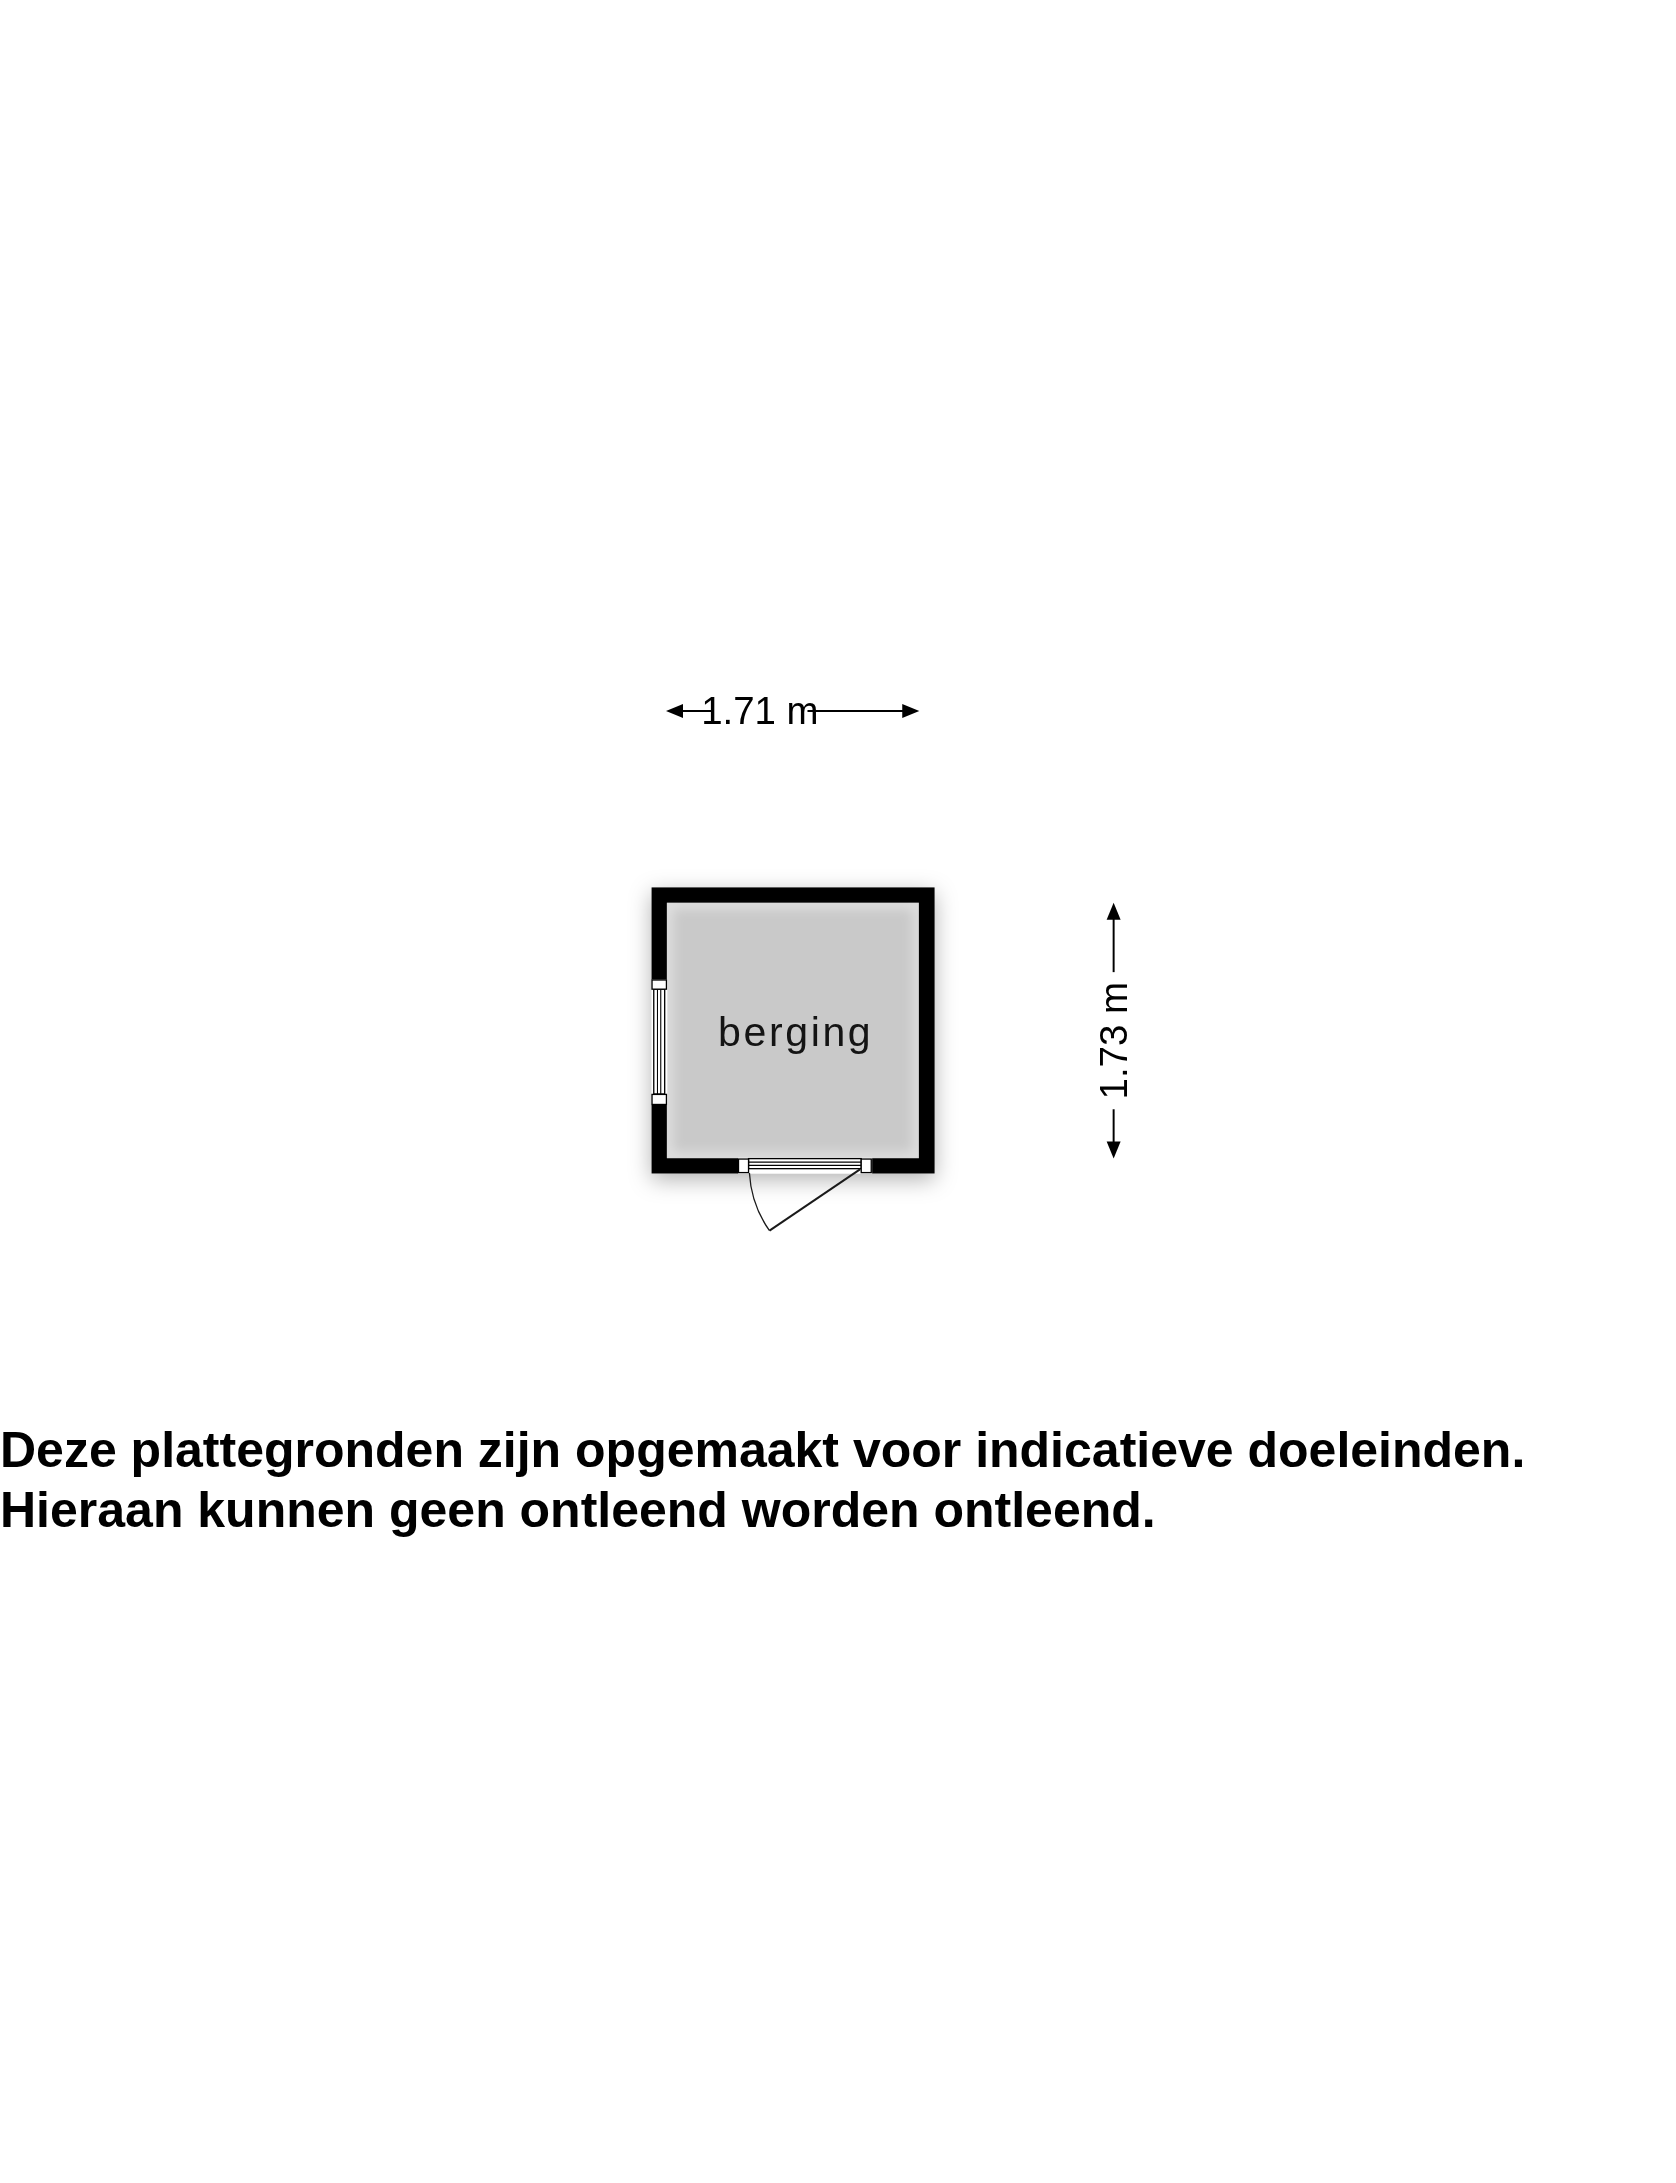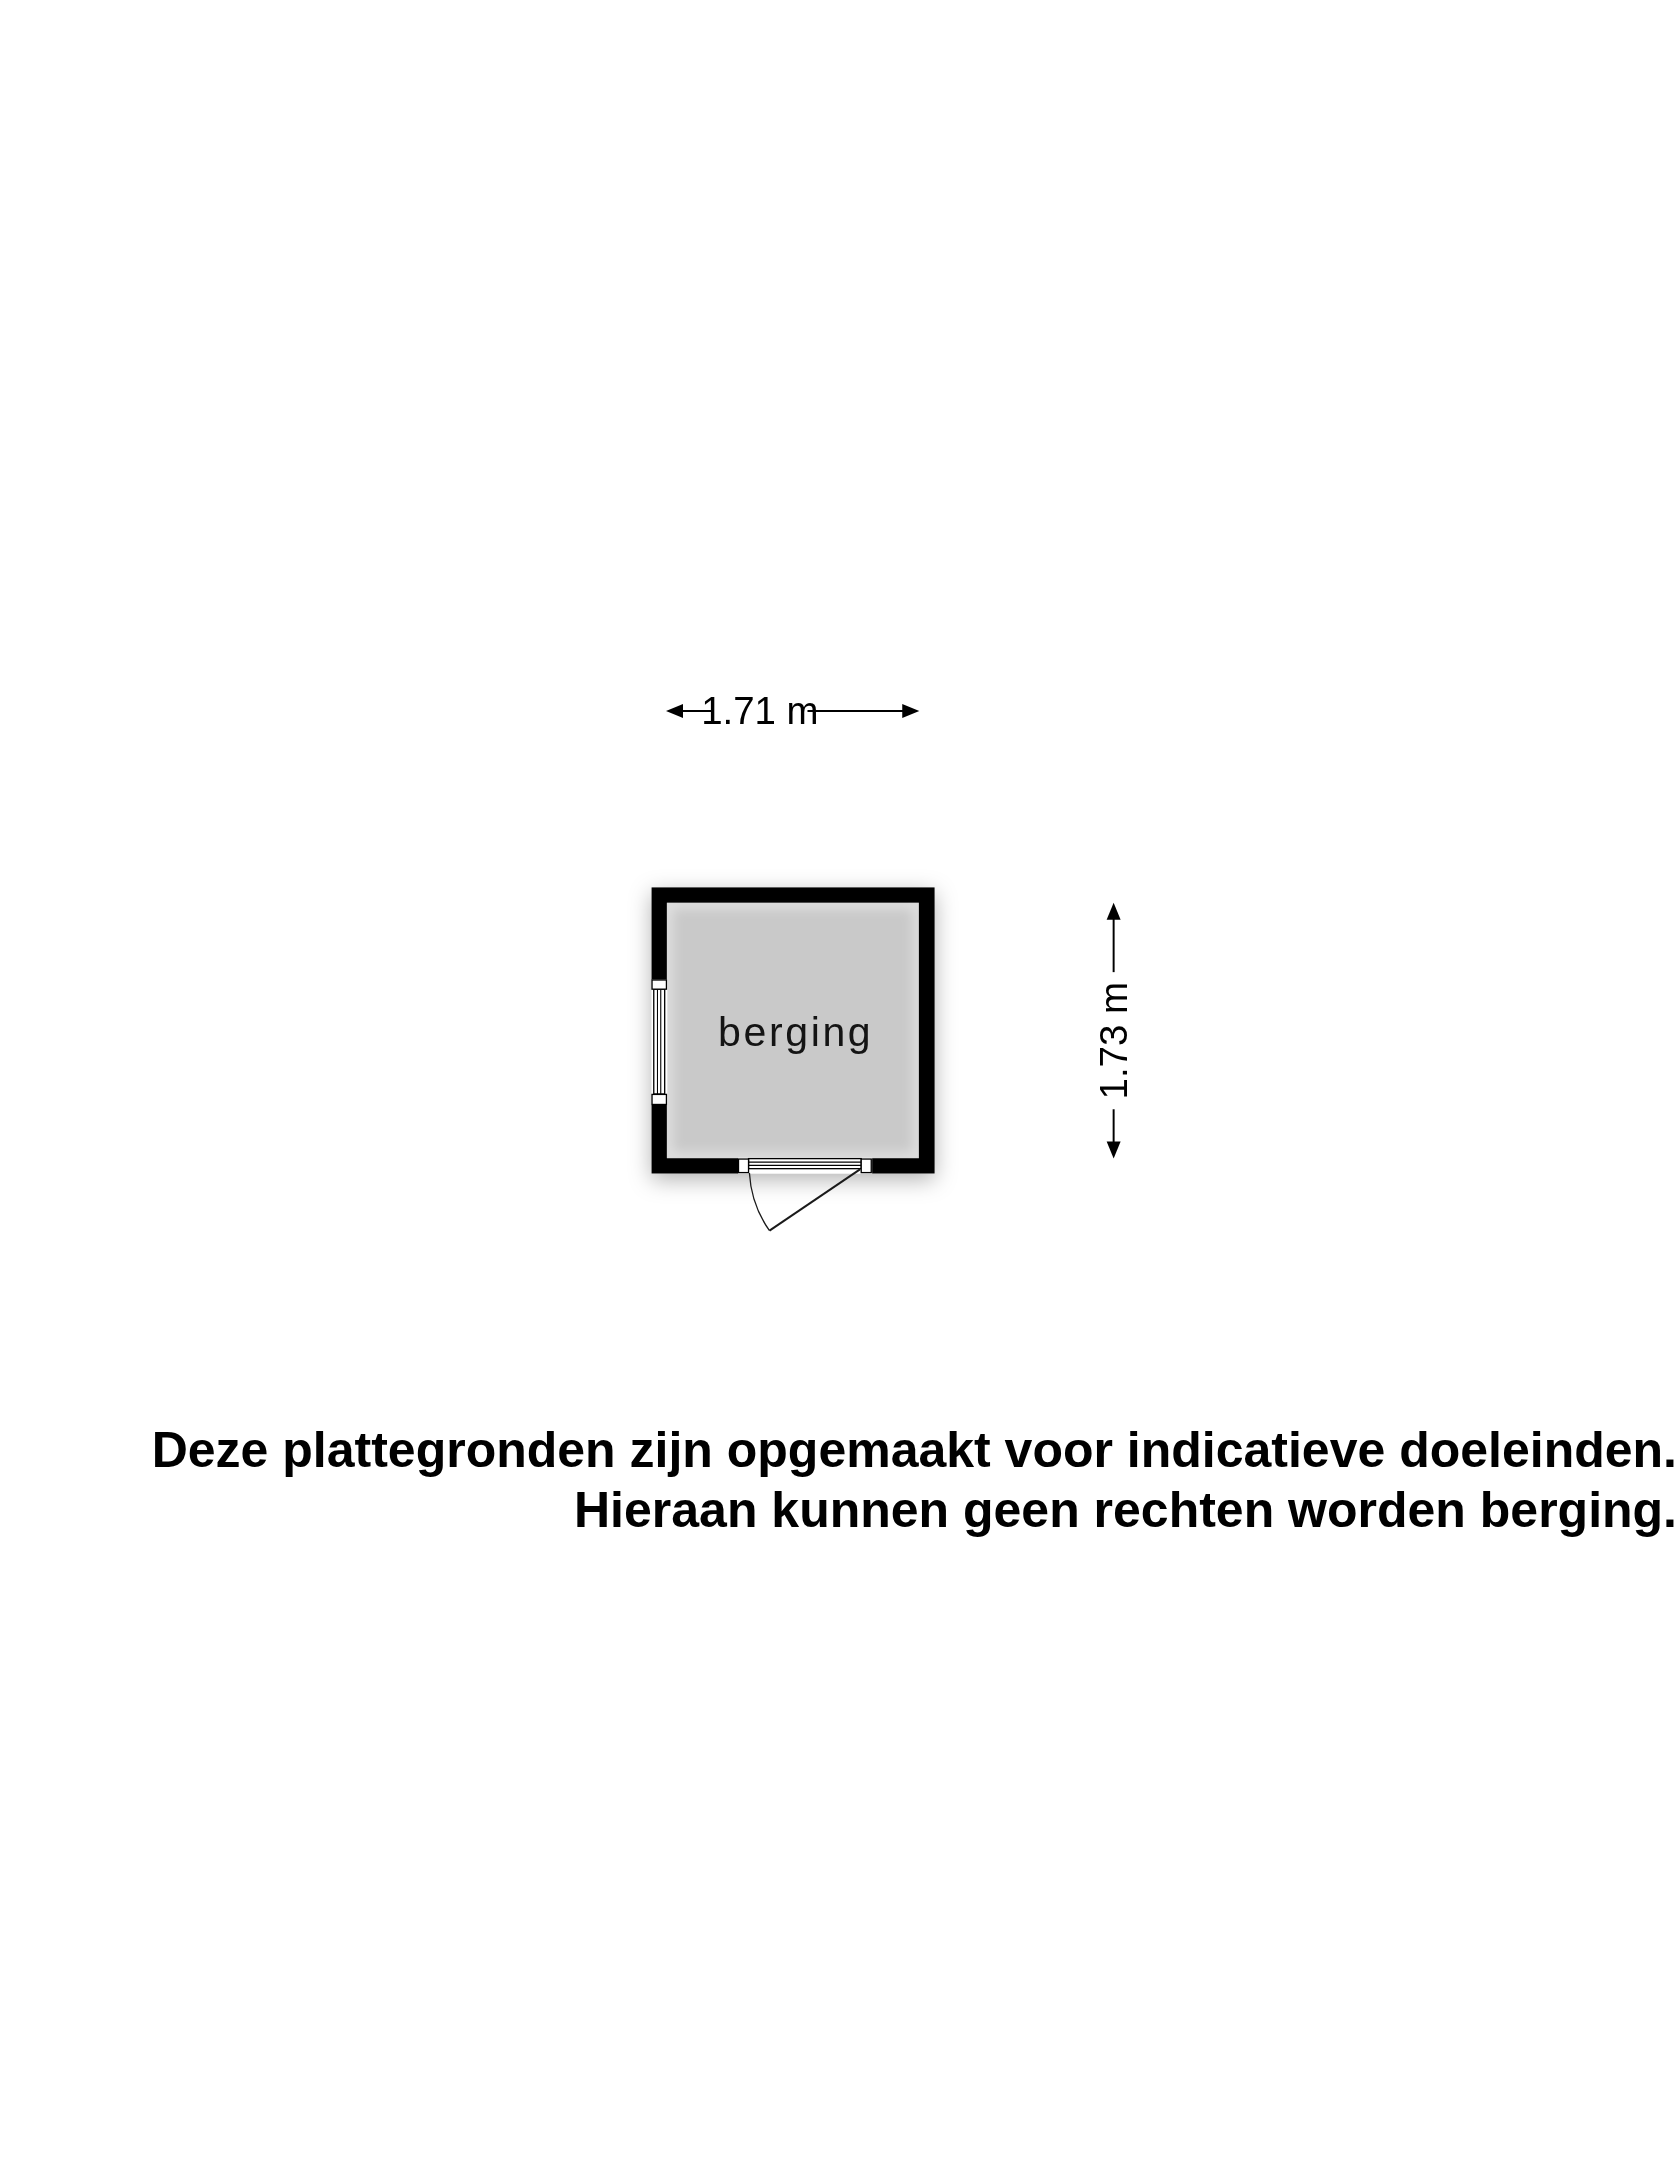--- a/index.html
+++ b/index.html
@@ -33,21 +33,21 @@
     fill: #141414;
   }
   .walls-shadow {
     filter: drop-shadow(0px 14px 26px rgba(0,0,0,0.30));
   }
   #disclaimer {
     position: absolute;
     left: 0;
     top: 1420px;
     width: 1677px;
-    text-align: right;
+    text-align: left;
     font-weight: bold;
     font-size: 50px;
     line-height: 60px;
     color: #000000;
     letter-spacing: 0px;
     white-space: nowrap;
   }
 </style>
 </head>
 <body>
@@ -104,15 +104,15 @@
     <polygon points="2550,2067 2534,2106 2566,2106" fill="#000000"></polygon>
     <line x1="2550" y1="2102" x2="2550" y2="2226" stroke="#000000" stroke-width="4.5"></line>
     <text class="dim-text" x="2550" y="2383" text-anchor="middle" dominant-baseline="central" transform="rotate(-90 2550 2383)">1.73 m</text>
     <line x1="2550" y1="2540" x2="2550" y2="2620" stroke="#000000" stroke-width="4.5"></line>
     <polygon points="2550,2653 2534,2614 2566,2614" fill="#000000"></polygon>
   </g>
 </svg>
 
 <div id="disclaimer">
   <div>Deze plattegronden zijn opgemaakt voor indicatieve doeleinden.</div>
-  <div>Hieraan kunnen geen rechten worden berging.</div>
+  <div>Hieraan kunnen geen ontleend worden ontleend.</div>
 </div>
 
 
 </body></html>

